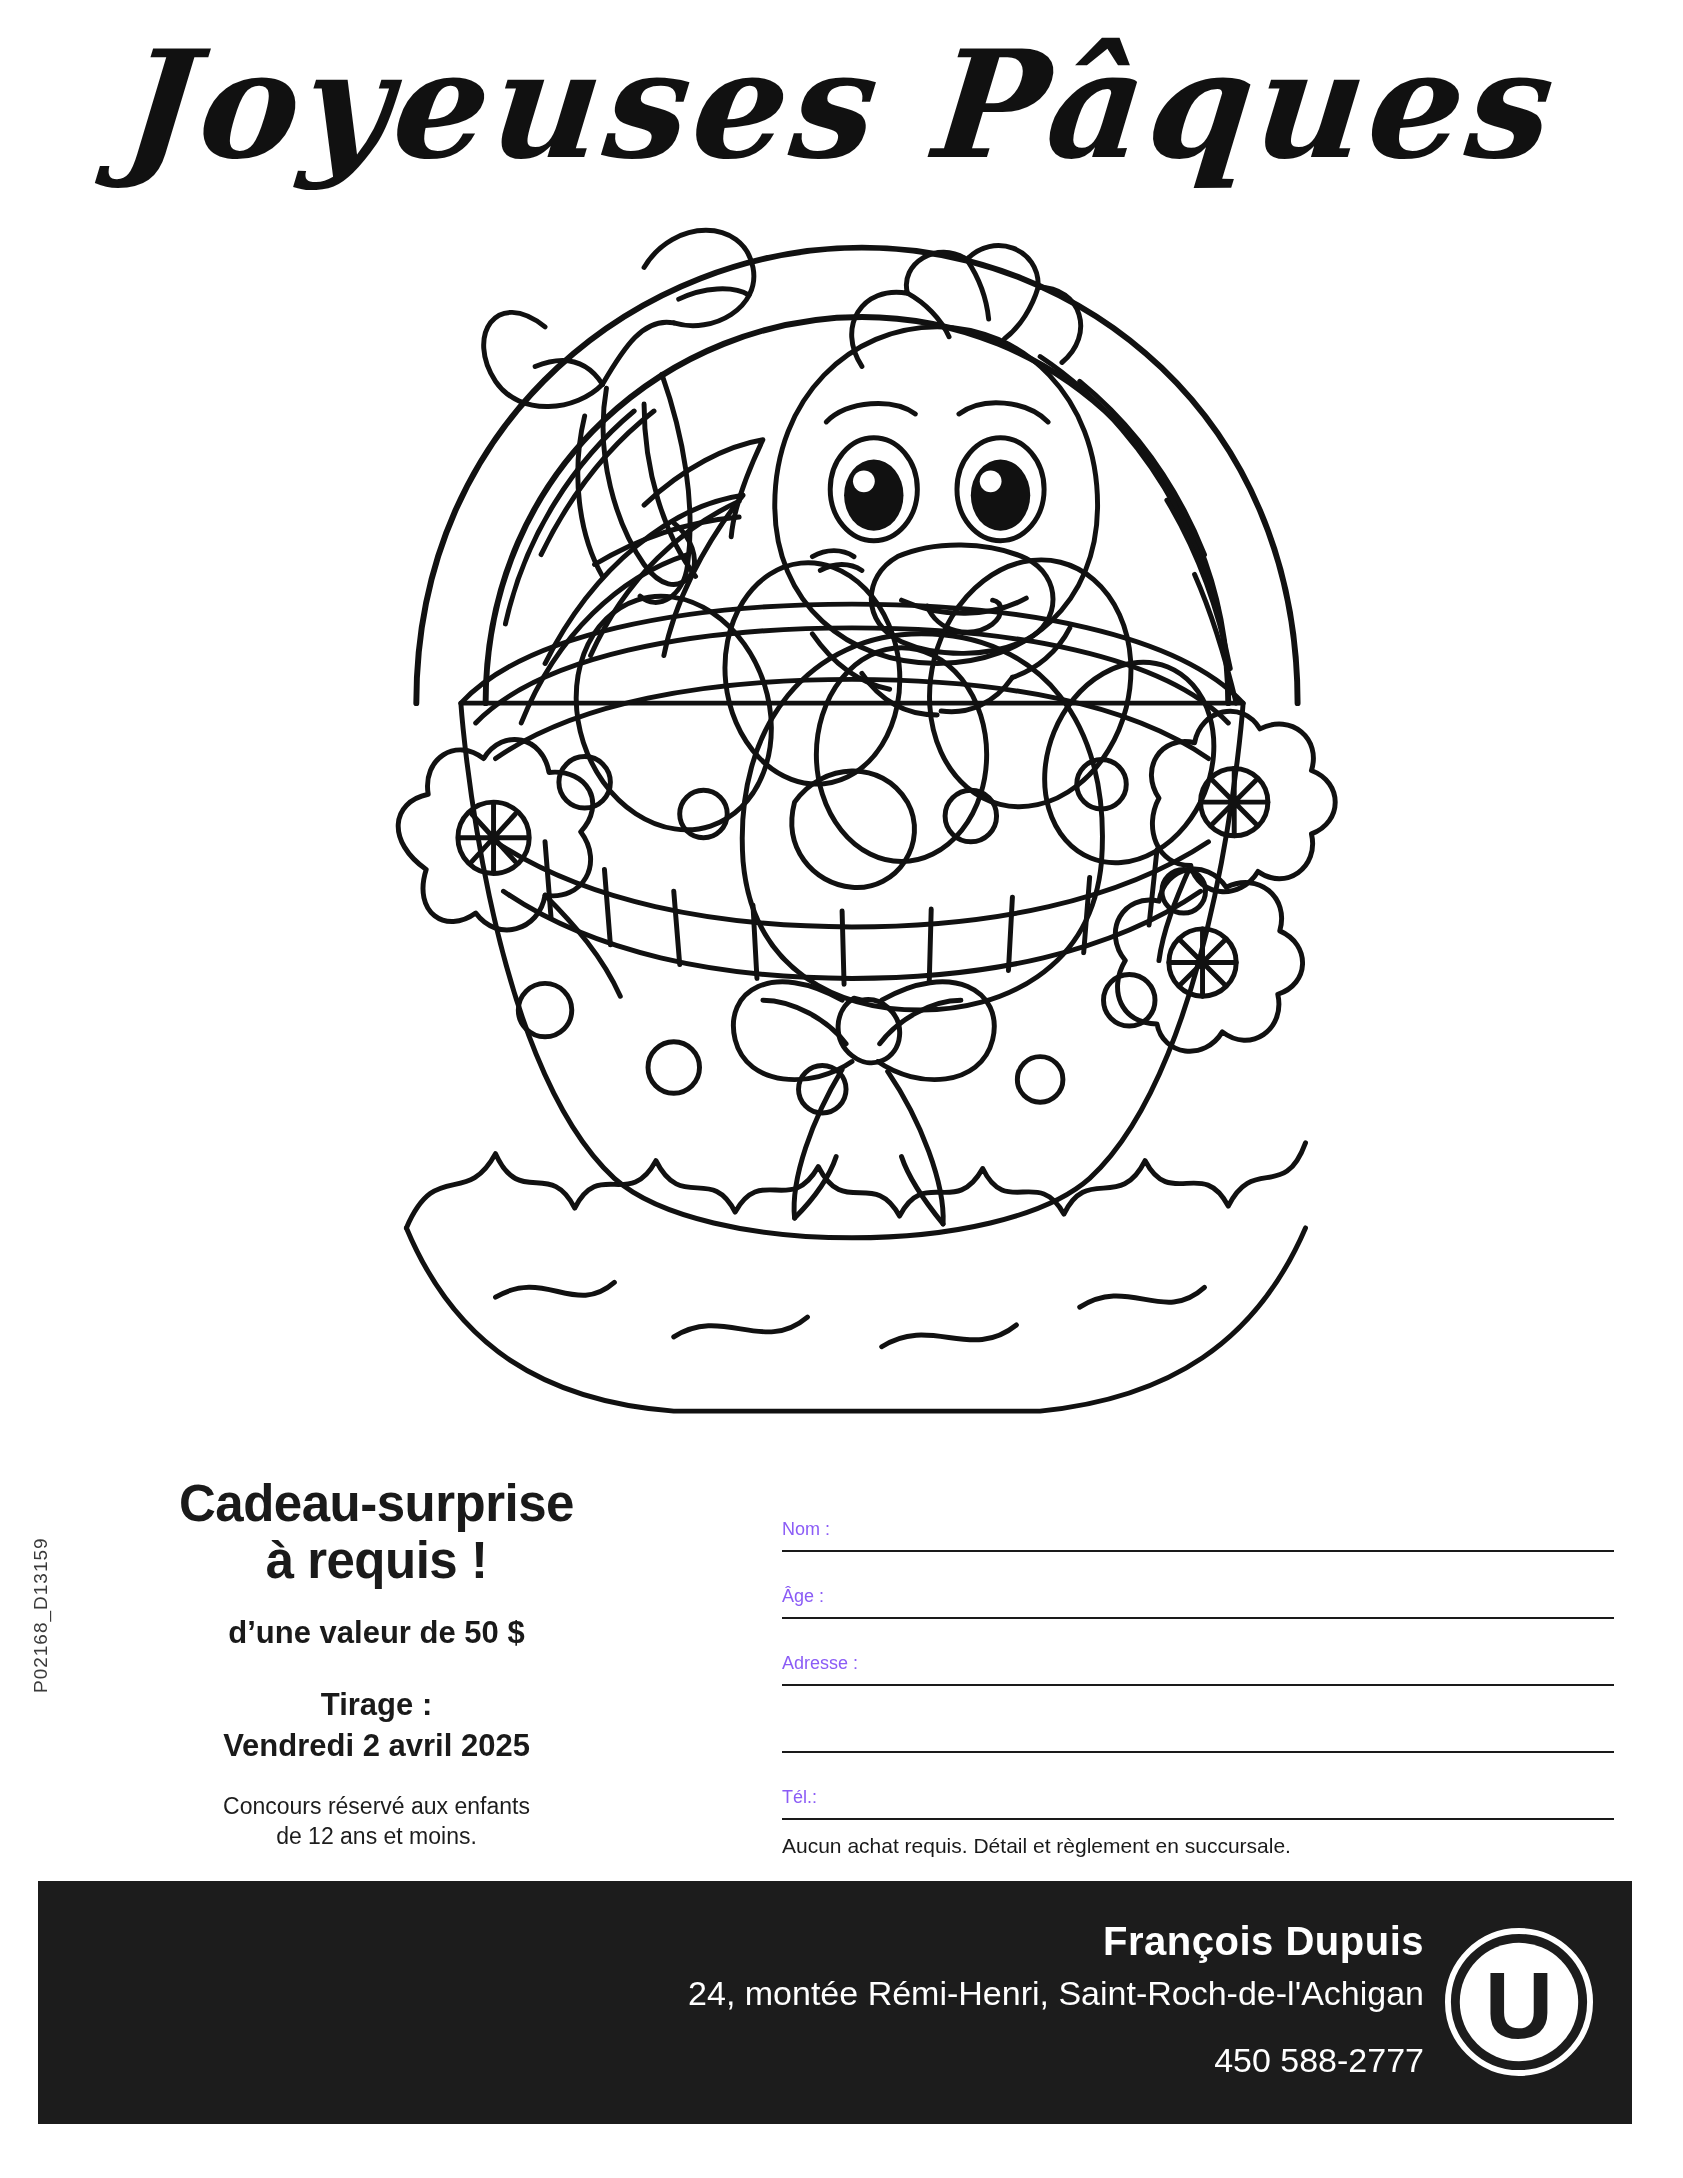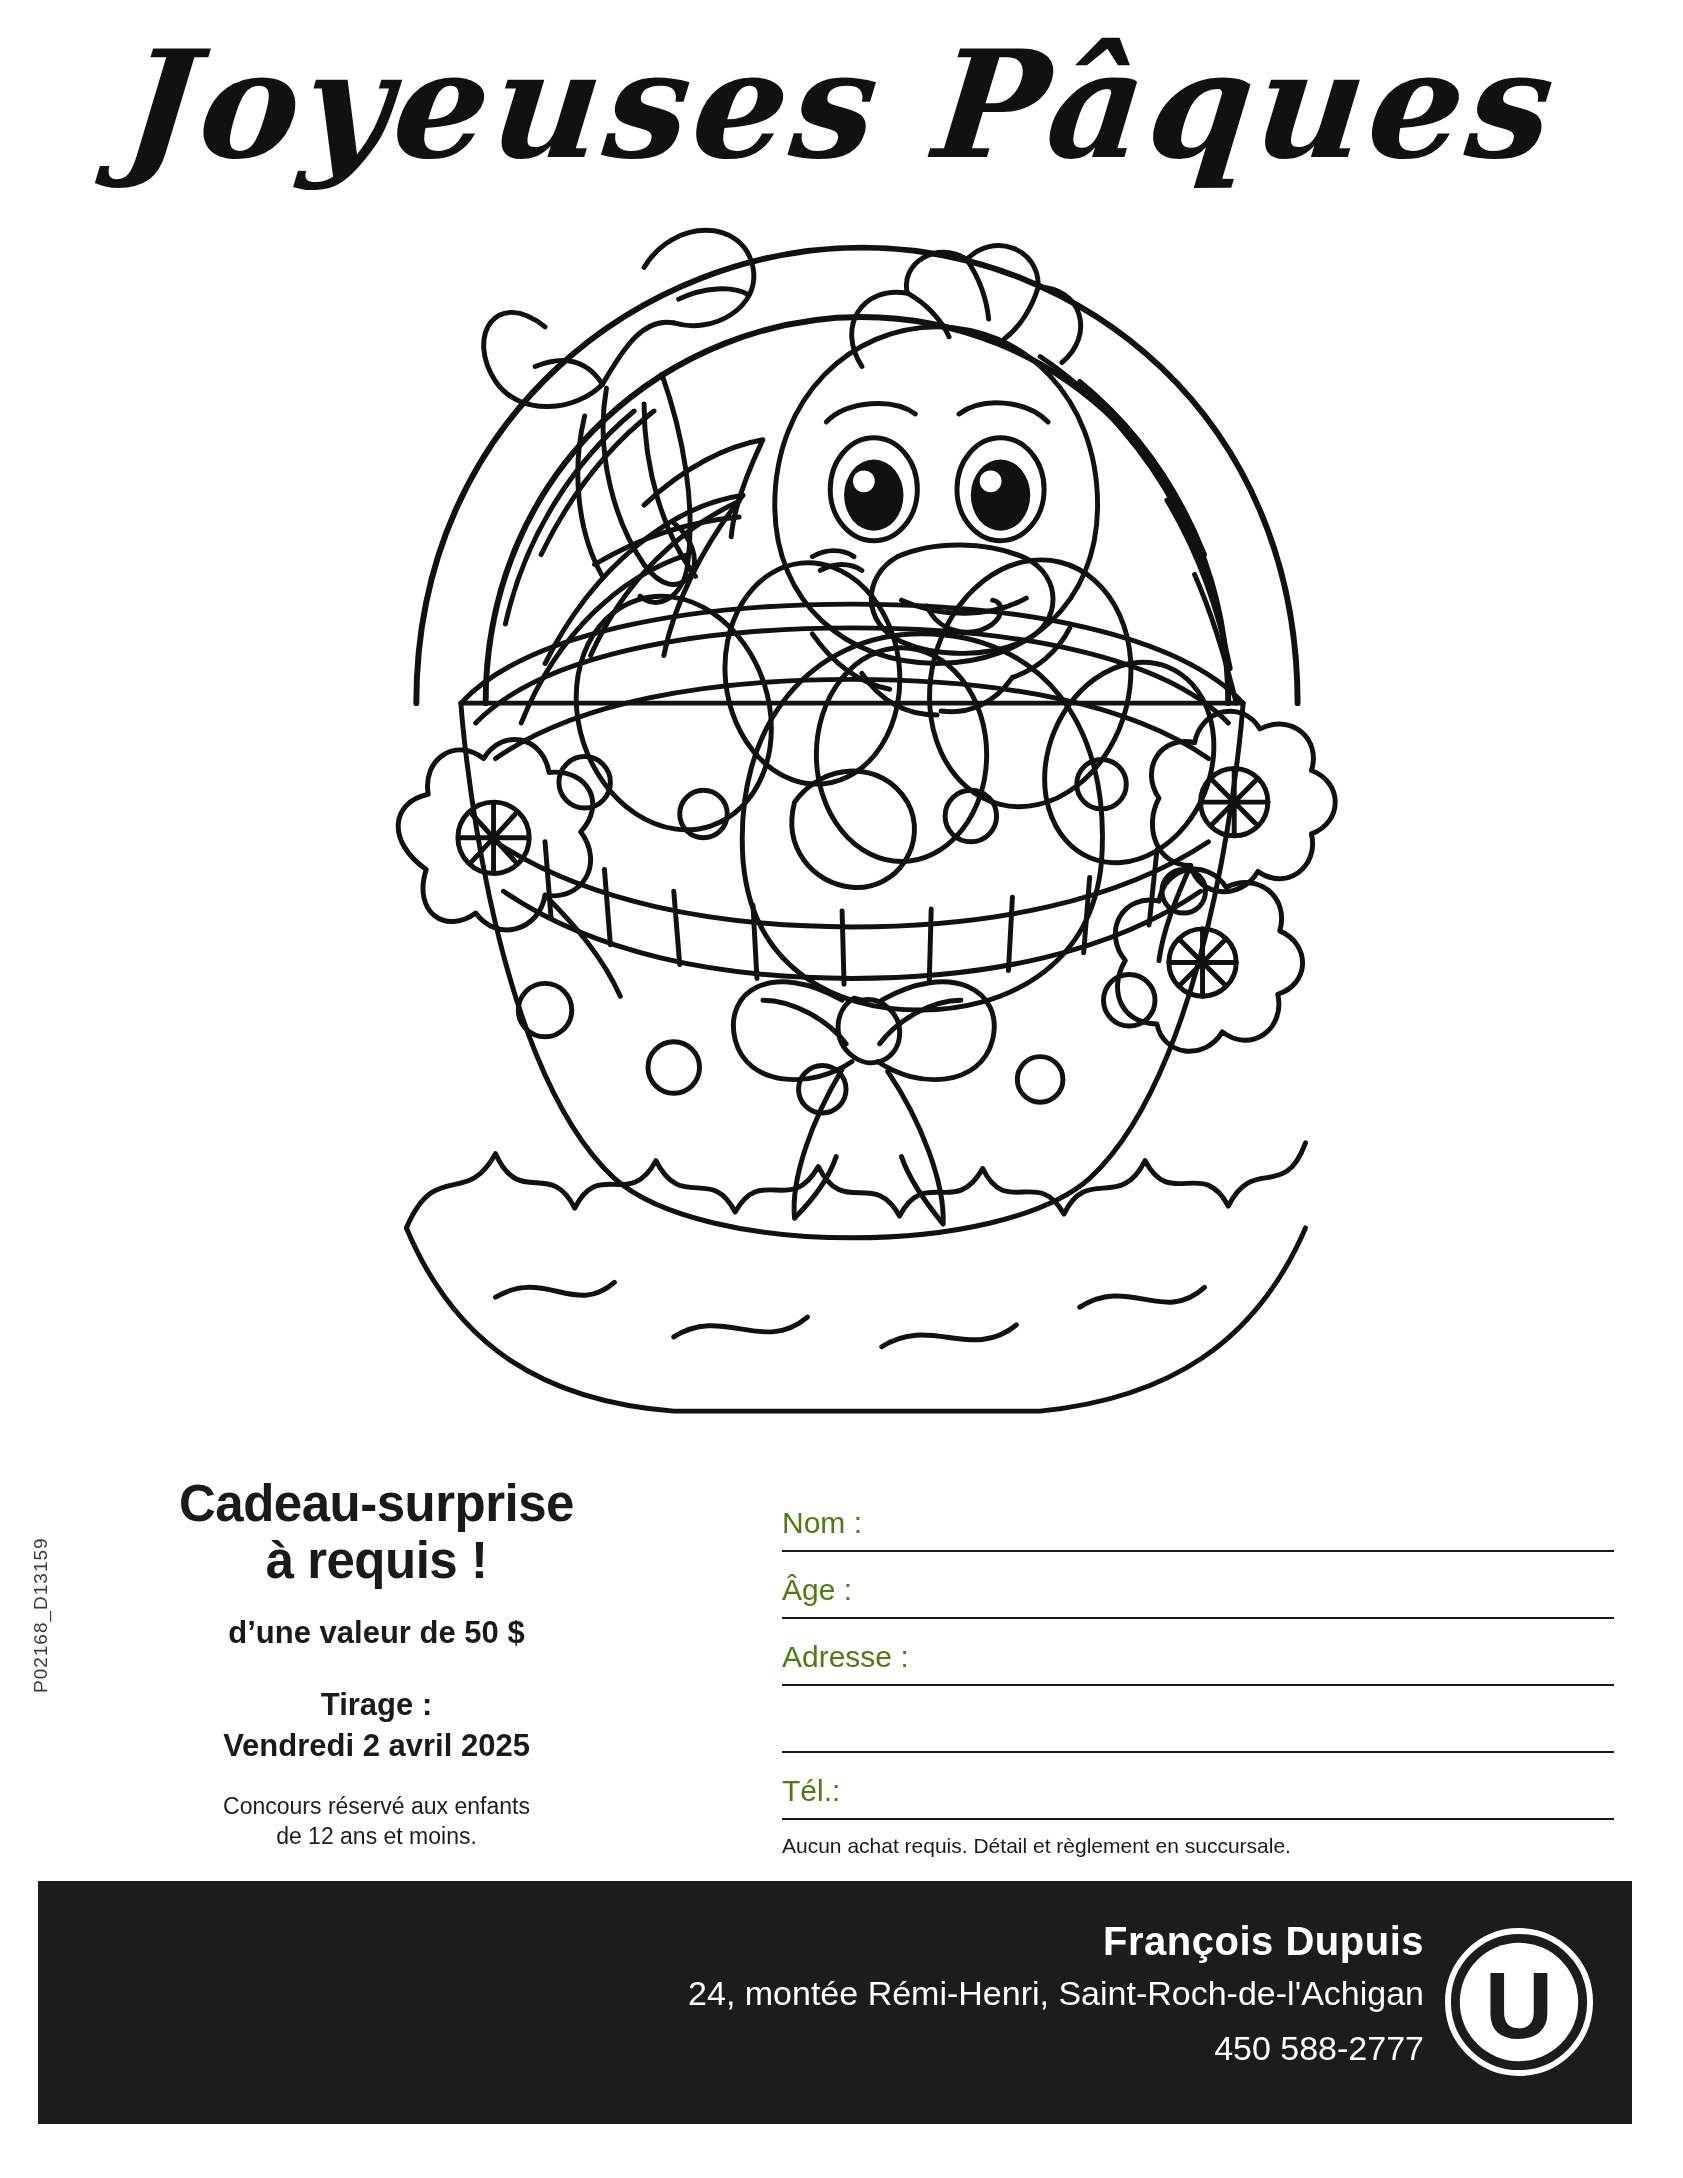--- a/index.html
+++ b/index.html
@@ -107,23 +107,23 @@
   .field {
     position: relative;
     height: 65px;
     border-bottom: 2px solid #1a1a1a;
   }
   .field.blank { border-bottom: 2px solid #1a1a1a; }
   .field-label {
     position: absolute;
     left: 0;
     bottom: 10px;
-    font-size: 30px;
+    font-size: 18px;
     font-weight: 400;
-    color: #4d7c0f;
+    color: #8b5cf6;
   }
   .field-input {
     position: absolute;
     left: 139px;
     right: 0;
     bottom: 8px;
     border: none;
     outline: none;
     background: transparent;
     font-family: "Liberation Sans", sans-serif;
@@ -157,21 +157,21 @@
     font-size: 40px;
     font-weight: 700;
     letter-spacing: 0.5px;
   }
   .address {
     margin-top: 10px;
     font-size: 34px;
     font-weight: 400;
   }
   .phone {
-    margin-top: 16px;
+    margin-top: 28px;
     font-size: 34px;
     font-weight: 400;
   }
   .logo {
     position: absolute;
     right: 38px;
     top: 46px;
     width: 150px;
     height: 150px;
   }

